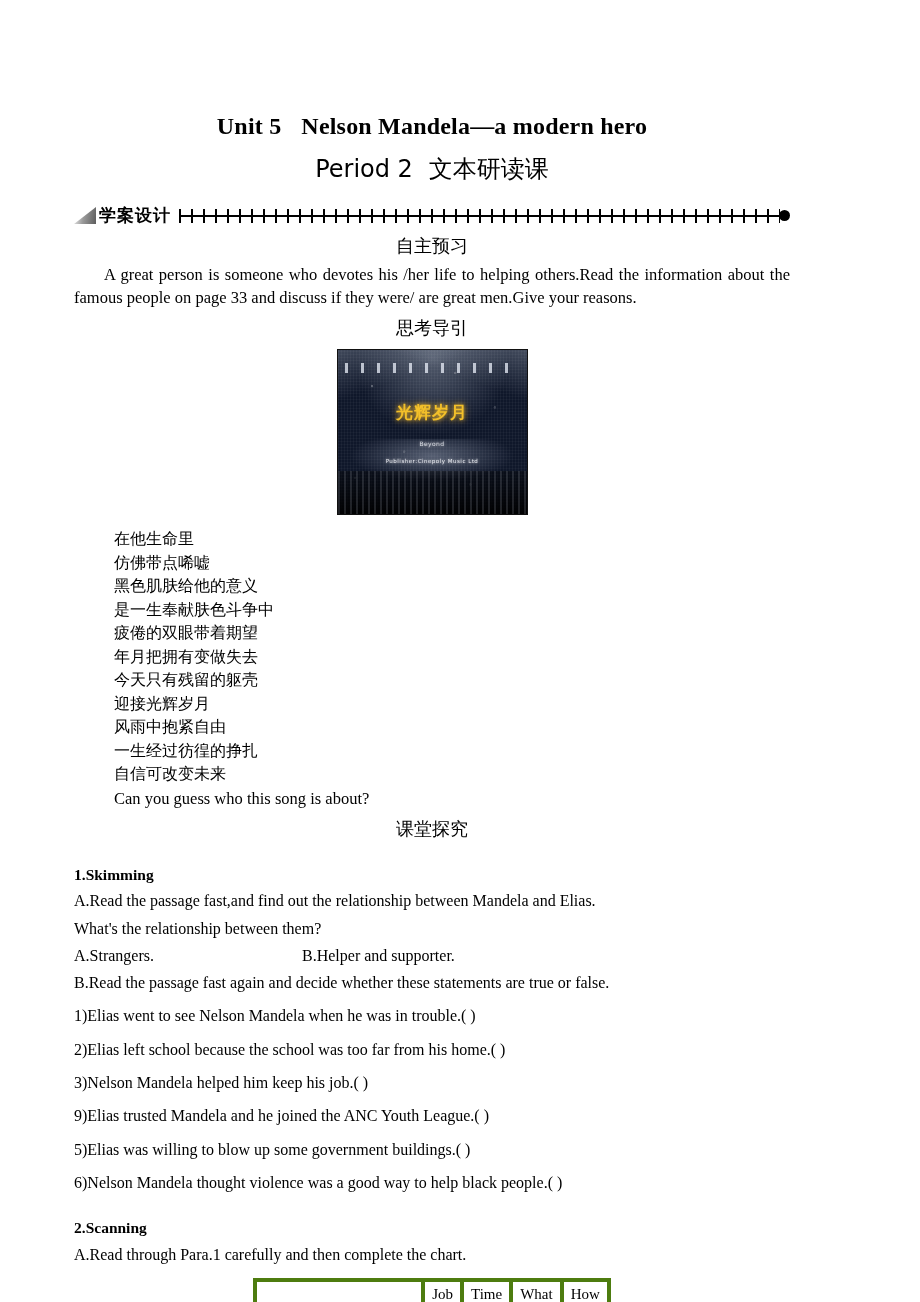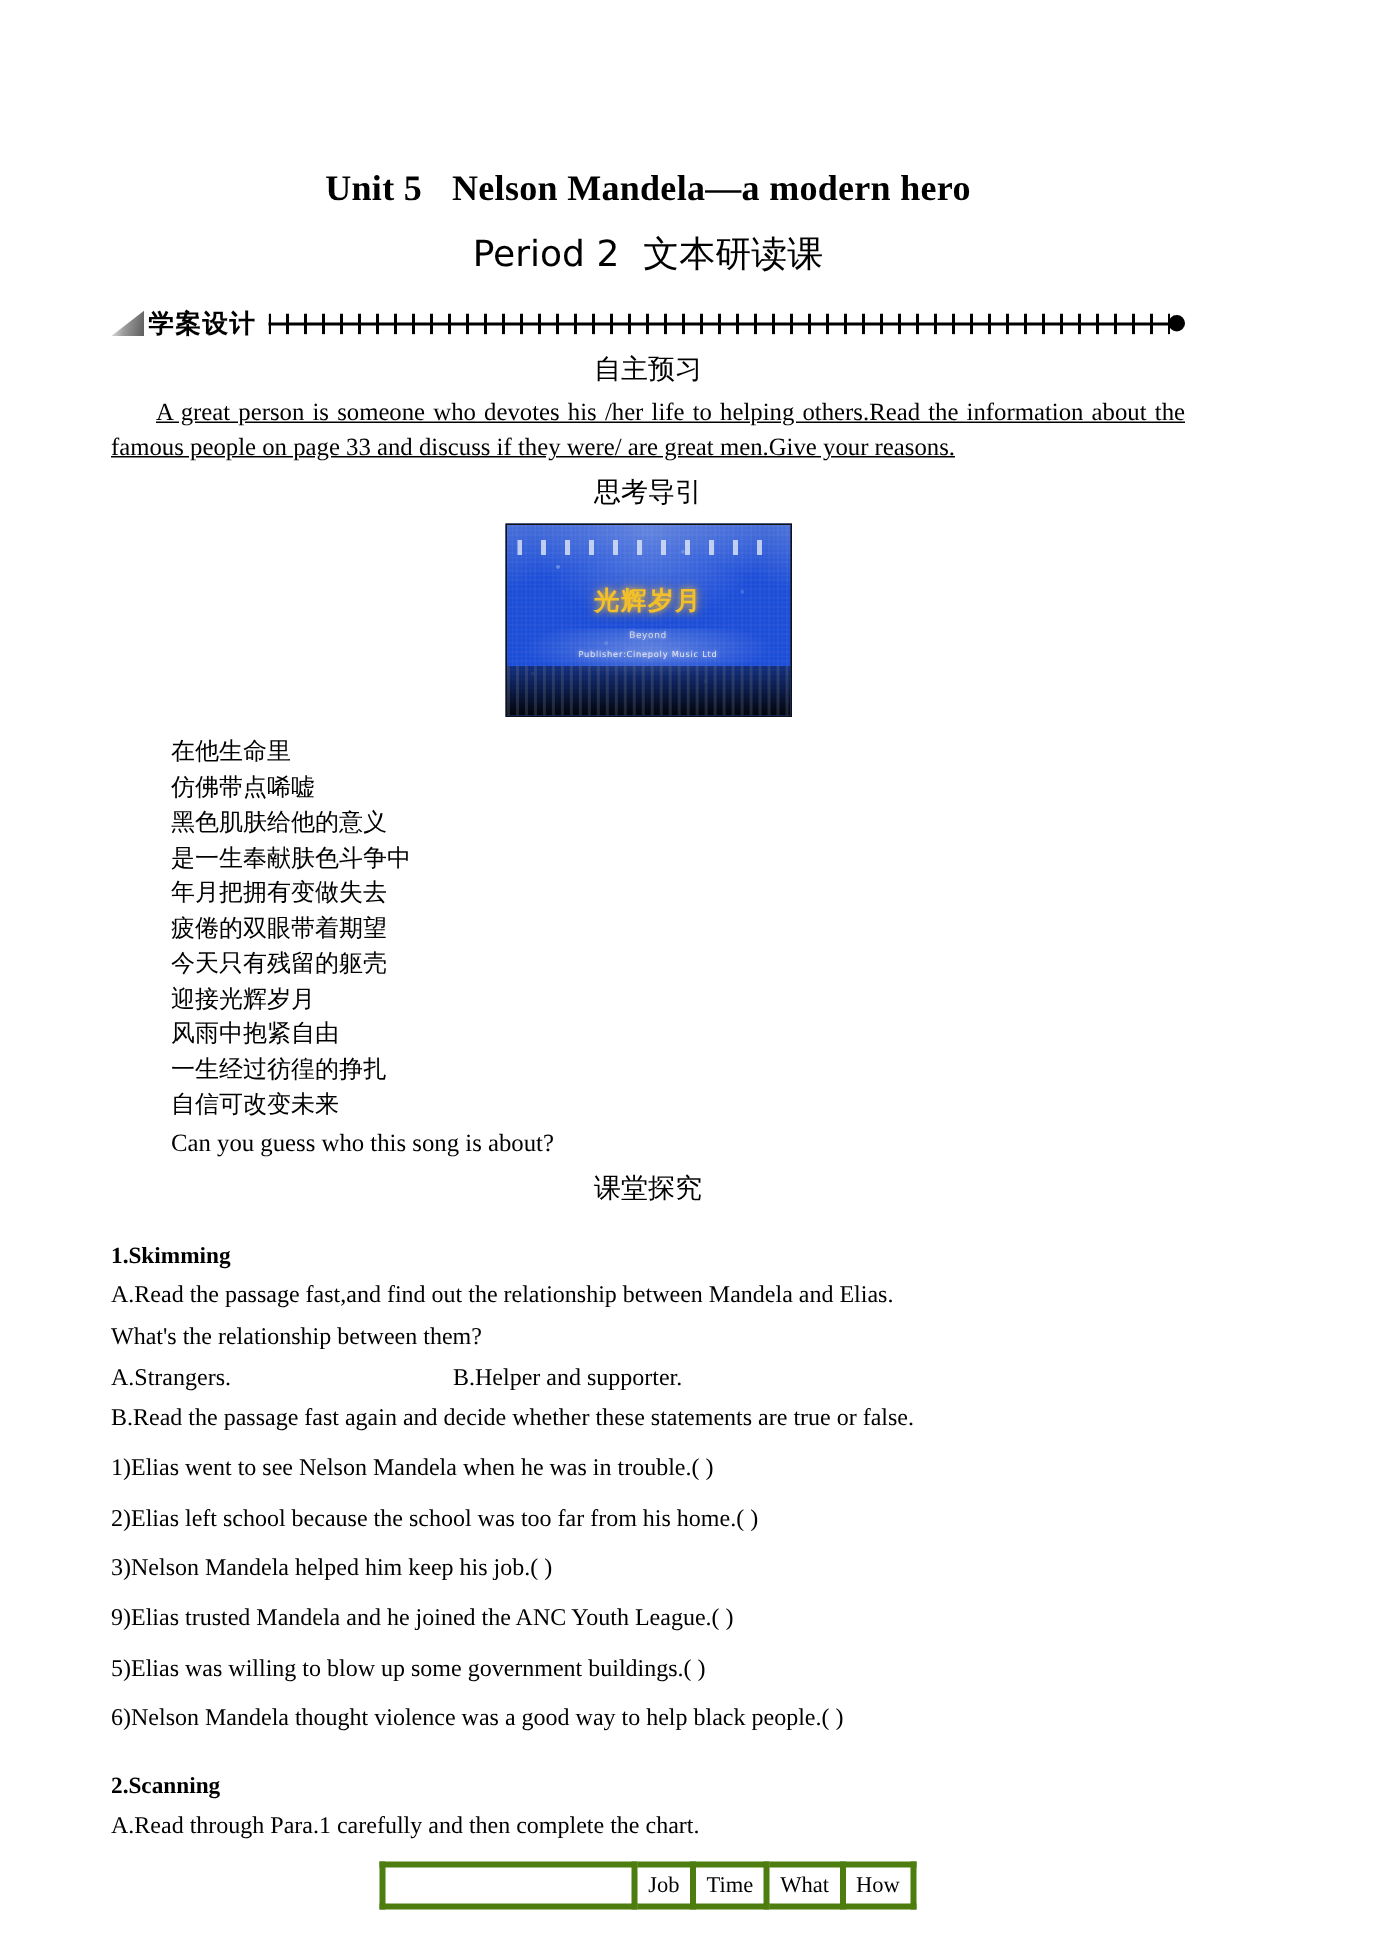--- a/index.html
+++ b/index.html
@@ -116,33 +116,33 @@
   }
 
   
   .para {
     font-size: 16.5px;
     line-height: 1.42;
     text-align: justify;
     text-justify: inter-word;
     margin-top: 5px;
   }
-  .para.indent { text-indent: 30px; text-decoration: underline; }
+  .para.indent { text-indent: 30px; }
 
   
   .photo-wrap {
     margin-top: 9px;
     display: flex;
     justify-content: center;
   }
   .photo {
     position: relative;
     width: 191px;
-    height: 129px;
-    background: #1d4ed8;
+    height: 166px;
+    background: #0f172a;
     overflow: hidden;
     border: 1px solid #111;
     box-sizing: border-box;
   }
   .photo .grain {
     position: absolute;
     inset: 0;
     background-image:
       radial-gradient(circle at 18% 22%, rgba(255,255,255,0.30) 0 1px, transparent 1.6px),
       radial-gradient(circle at 62% 14%, rgba(255,255,255,0.22) 0 1px, transparent 1.6px),
@@ -332,22 +332,22 @@
       <div class="psub2">Publisher:Cinepoly Music Ltd</div>
       <div class="crowd"></div>
     </div>
   </div>
 
   <div class="lyrics">
     <div class="lyric-line">在他生命里</div>
     <div class="lyric-line">仿佛带点唏嘘</div>
     <div class="lyric-line">黑色肌肤给他的意义</div>
     <div class="lyric-line">是一生奉献肤色斗争中</div>
+    <div class="lyric-line">疲倦的双眼带着期望</div>
     <div class="lyric-line">年月把拥有变做失去</div>
-    <div class="lyric-line">疲倦的双眼带着期望</div>
     <div class="lyric-line">今天只有残留的躯壳</div>
     <div class="lyric-line">迎接光辉岁月</div>
     <div class="lyric-line">风雨中抱紧自由</div>
     <div class="lyric-line">一生经过彷徨的挣扎</div>
     <div class="lyric-line">自信可改变未来</div>
     <div class="lyric-q">Can you guess who this song is about?</div>
   </div>
 
   <div class="cjk-center">课堂探究</div>
 

